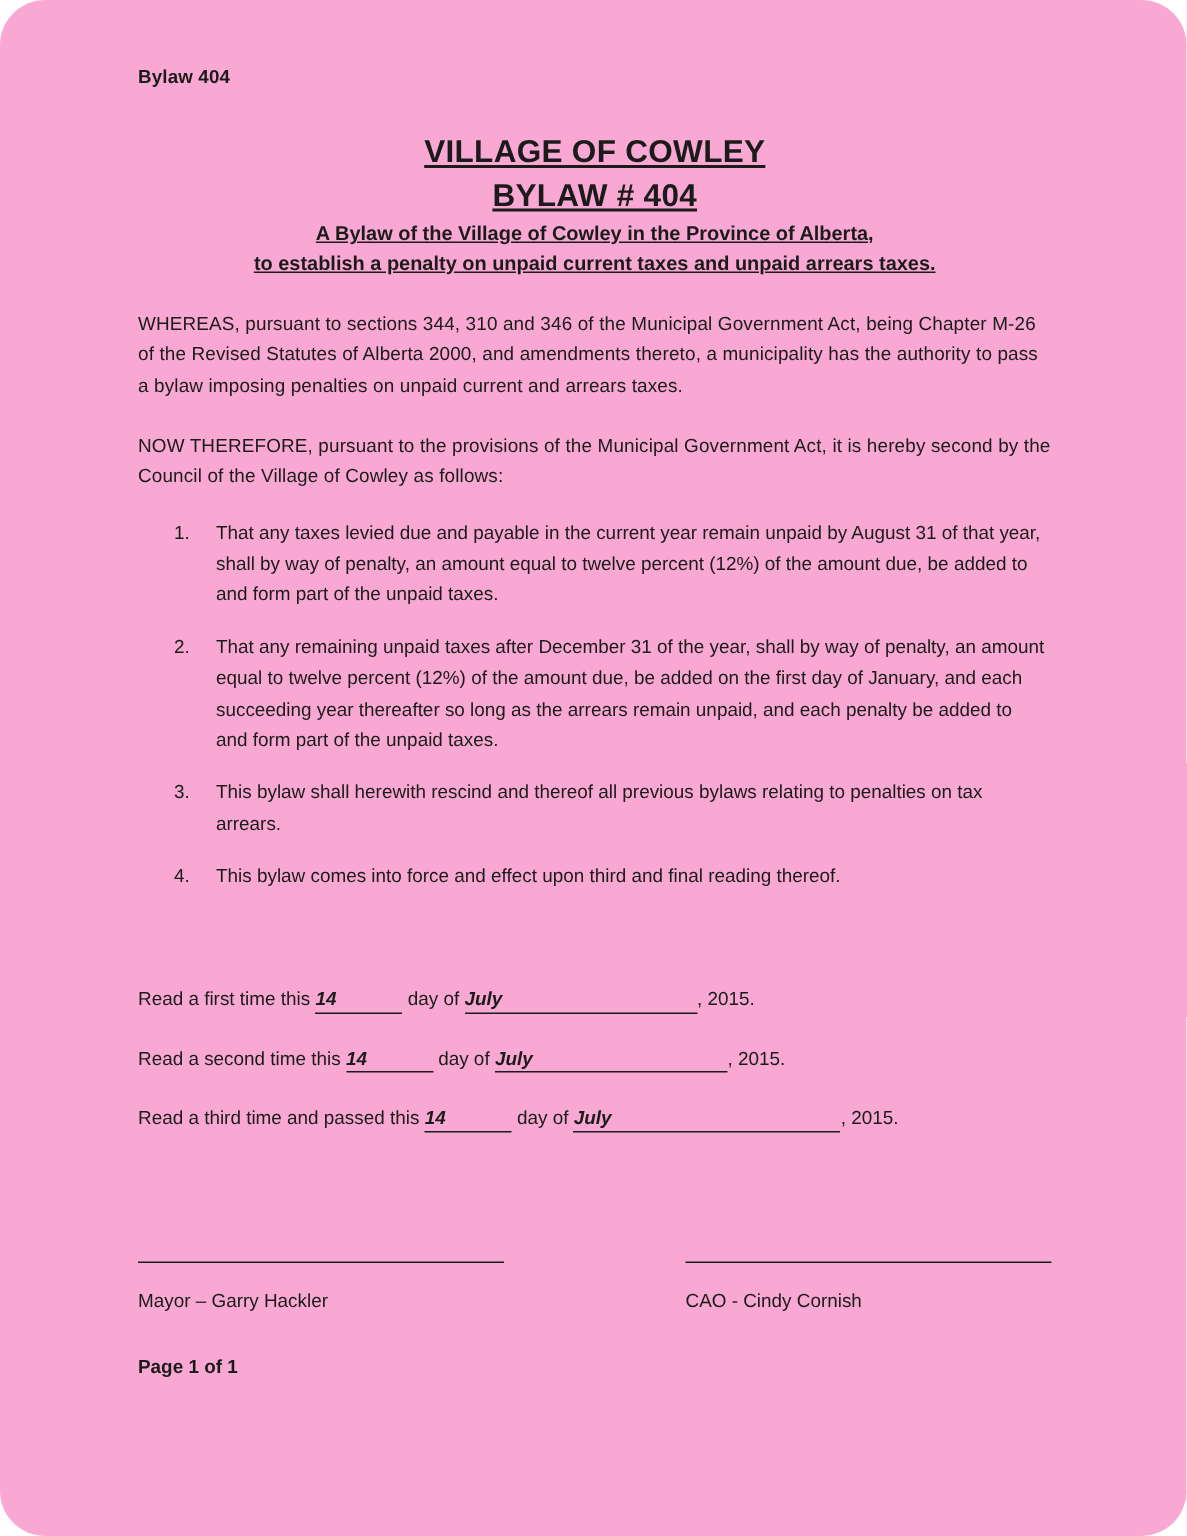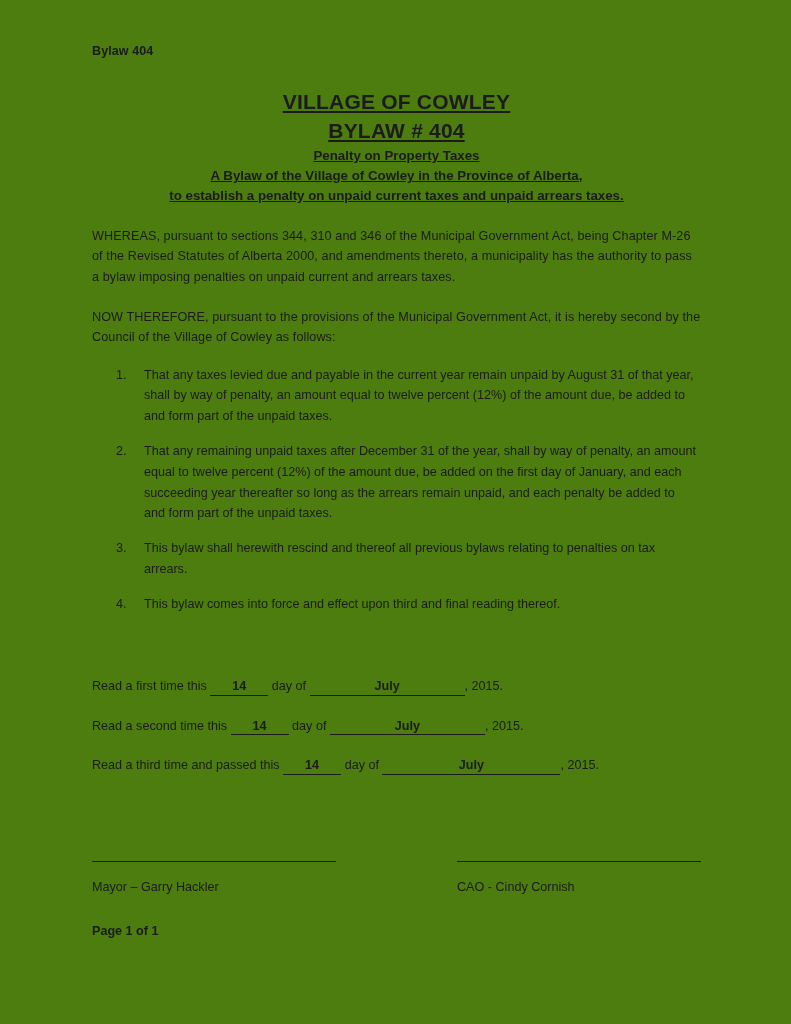--- a/index.html
+++ b/index.html
@@ -3,27 +3,28 @@
 <meta charset="utf-8">
 <style>
   html, body {
     margin: 0;
     padding: 0;
     background: #ffffff;
   }
   .page {
     width: 791px;
     height: 1024px;
-    background: #4d7c0f;
+    background: #f9a8d4;
     box-sizing: border-box;
     padding: 44px 90px 0 92px;
     font-family: "Liberation Sans", "DejaVu Sans", sans-serif;
     color: #1b1b1b;
     overflow: hidden;
     position: relative;
+    border-radius: 30px;
   }
   .doc-ref {
     font-size: 12.5px;
     font-weight: bold;
     letter-spacing: 0.1px;
   }
   .title-block {
     text-align: center;
     margin-top: 30px;
     text-decoration: underline;
@@ -69,24 +70,24 @@
   }
   .reading-line {
     font-size: 12.6px;
     line-height: 1.3;
     margin-bottom: 22px;
     white-space: nowrap;
   }
   .blank {
     display: inline-block;
     border-bottom: 1.4px solid #1b1b1b;
-    text-align: center;
     line-height: 1.15;
     padding-bottom: 1px;
     font-weight: bold;
+    font-style: italic;
   }
   .blank-day { width: 58px; }
   .blank-month { width: 155px; }
   .blank-month-wide { width: 178px; }
   .signatures {
     display: flex;
     justify-content: space-between;
     margin-top: 86px;
     align-items: center;
   }
@@ -110,21 +111,20 @@
 </head>
 <body>
 
 <div class="page">
 
   <div class="doc-ref">Bylaw 404</div>
 
   <div class="title-block">
     <div class="title-main">VILLAGE OF COWLEY</div>
     <div class="title-main">BYLAW # 404</div>
-    <div class="title-sub">Penalty on Property Taxes</div>
     <div class="title-sub">A Bylaw of the Village of Cowley in the Province of Alberta,</div>
     <div class="title-sub">to establish a penalty on unpaid current taxes and unpaid arrears taxes.</div>
   </div>
 
   <p class="body-para">WHEREAS, pursuant to sections 344, 310 and 346 of the Municipal Government Act, being Chapter M-26 of the Revised Statutes of Alberta 2000, and amendments thereto, a municipality has the authority to pass a bylaw imposing penalties on unpaid current and arrears taxes.</p>
 
   <p class="body-para">NOW THEREFORE, pursuant to the provisions of the Municipal Government Act, it is hereby second by the Council of the Village of Cowley as follows:</p>
 
   <div class="clauses">
     <div class="clause">

